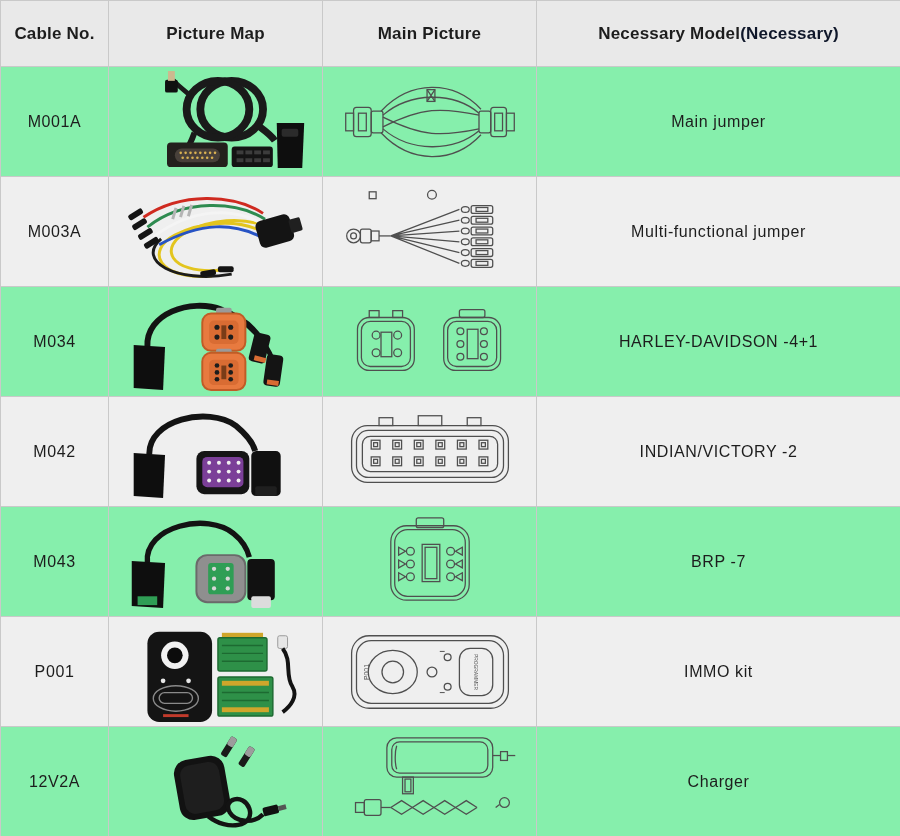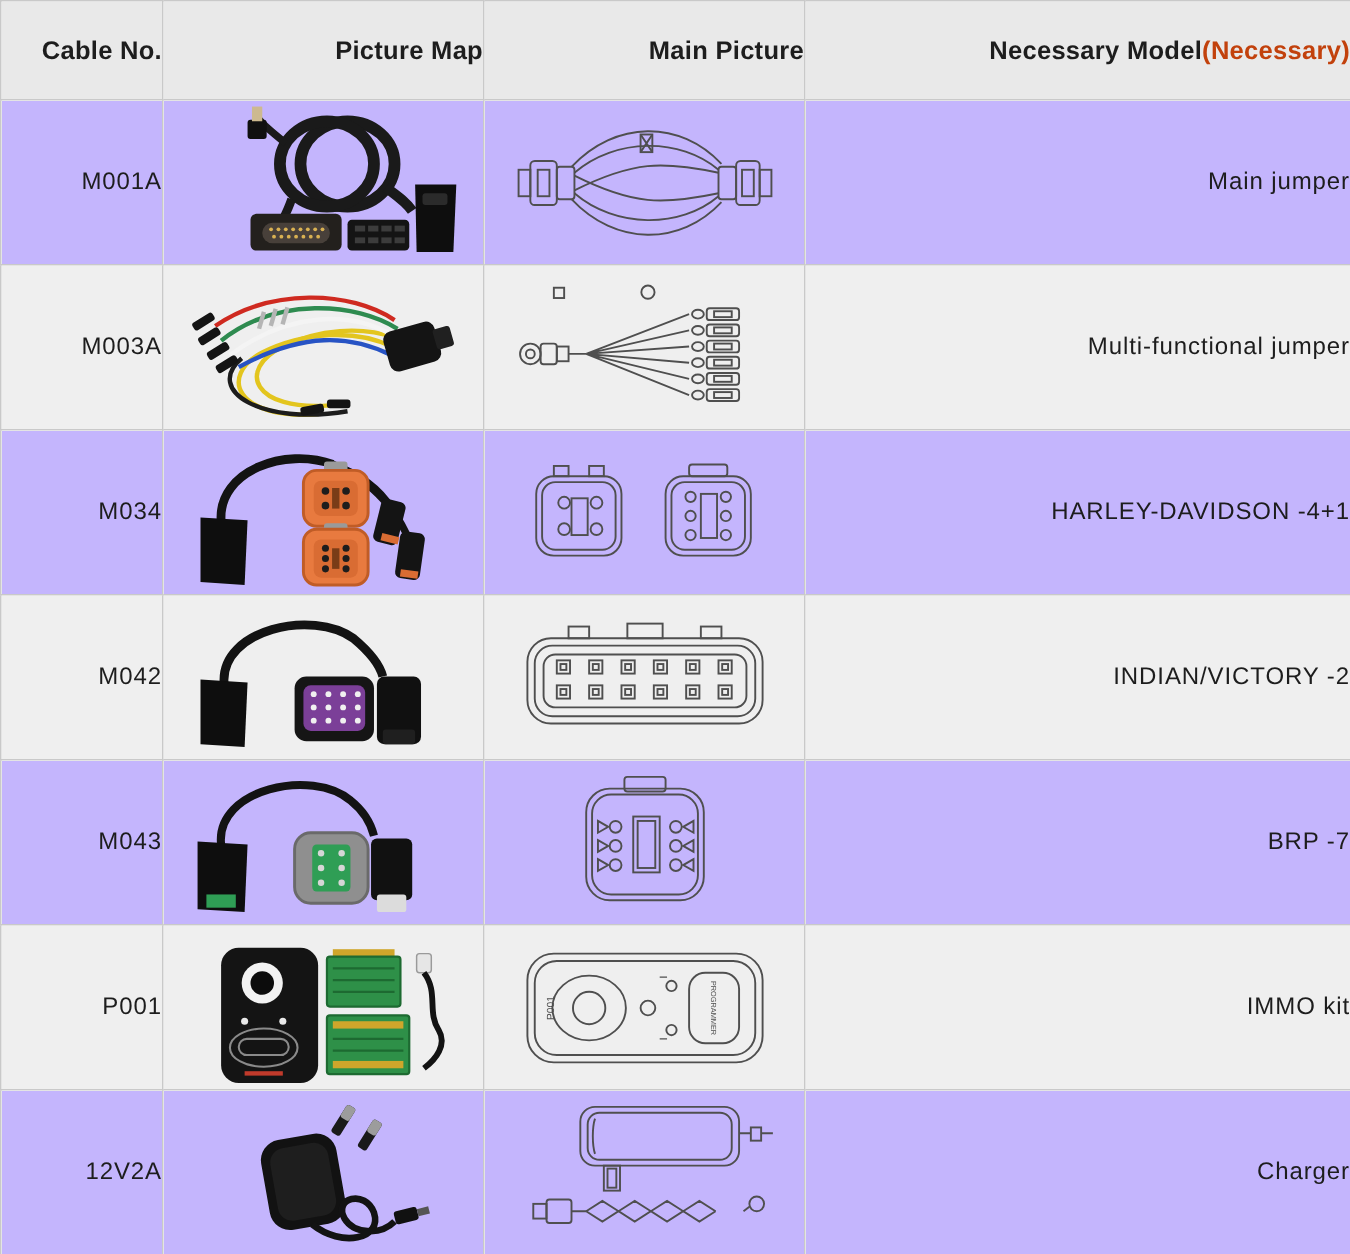--- a/index.html
+++ b/index.html
@@ -1,24 +1,24 @@
 <!DOCTYPE html>
 <html><head>
 <meta charset="utf-8">
 <style>
   *{margin:0;padding:0;box-sizing:border-box}
   html,body{width:900px}
   body{height:836px;background:#fff;font-family:"Liberation Sans",sans-serif;color:#1d1d1d}
   table{width:900px;height:836px;border-collapse:collapse;table-layout:fixed}
-  th,td{border:1px solid #c9c9c9;text-align:right;vertical-align:middle;overflow:hidden;padding:0}
+  th,td{border:1px solid #c9c9c9;text-align:center;vertical-align:middle;overflow:hidden;padding:0}
   thead tr{height:66px}
   thead th{background:#e9e9e9;font-size:17px;font-weight:bold;letter-spacing:.2px}
-  tbody tr{height:110px;background:#c4b5fd}
+  tbody tr{height:110px;background:#86efac}
   tbody tr:nth-child(even){background:#efefef}
-  .red{color:#c2410c}
+  .red{color:#0f172a}
   .cable-no,.model{font-size:16px;letter-spacing:.6px}
   svg{display:block;margin:0 auto}
   .ln{stroke:#4f4f4f;fill:none;stroke-width:1.3}
   .lntxt{fill:#4f4f4f;stroke:none;font-family:"Liberation Sans",sans-serif}
 </style>
 </head>
 <body>
 
 <table>
   <colgroup>

